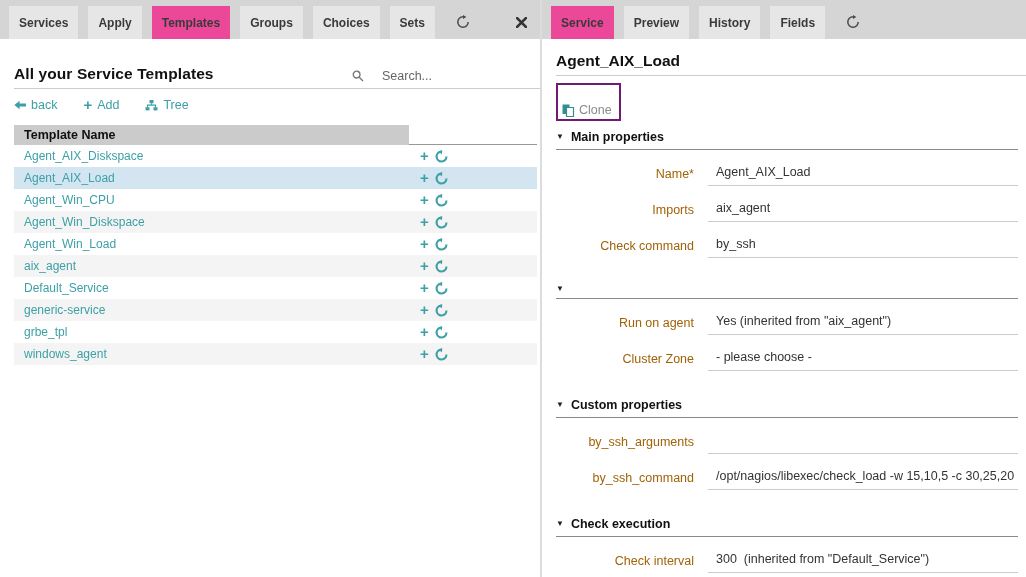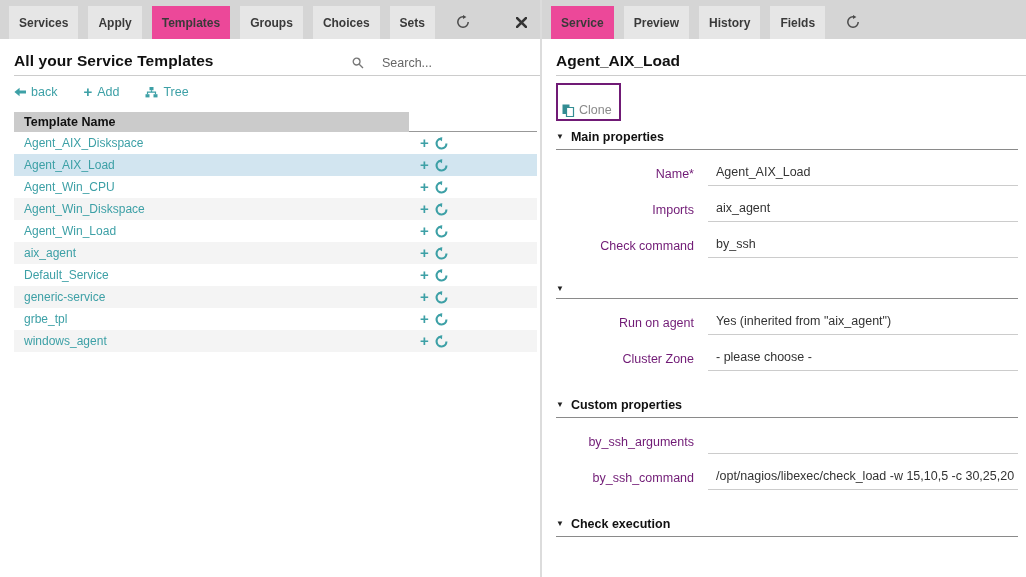--- a/index.html
+++ b/index.html
@@ -13,21 +13,21 @@
   
   .tabbar { height: 39px; background: #d5d5d5; display: flex; align-items: flex-end; padding-left: 9px; position: relative; }
   .tab { height: 33px; display: flex; align-items: center; padding: 0 10px; margin-right: 10px;
          background: #e6e6e6; color: #3a3a3a; font-weight: bold; font-size: 12px; cursor: pointer; }
   .tab.active { background: #ec4899; }
   .tabbar-icon { display: flex; align-items: center; margin: 0 0 10px 11px; cursor: pointer; }
   .close-btn { position: absolute; right: 13px; bottom: 11px; cursor: pointer; display: flex; }
 
   
   .head-row { display: flex; justify-content: space-between; align-items: flex-end;
-              border-bottom: 1px solid #ccc; padding-bottom: 5px; margin: 13px 0 0 14px; }
+              border-bottom: 1px solid #ccc; padding-bottom: 5px; margin: 26px 0 0 14px; }
   h1.panel-title { font-size: 15.5px; font-weight: bold; color: #111; letter-spacing: 0.1px; }
   .search { display: flex; align-items: center; gap: 18px; width: 188px; }
   .search input { border: 0; outline: 0; font-size: 12.5px; color: #444; width: 162px; background: transparent;
                   font-family: inherit; }
   .search input::placeholder { color: #666; opacity: 1; }
 
   .actions-row { display: flex; gap: 26px; margin: 9px 14px 0; align-items: center; }
   .linkish { display: inline-flex; gap: 5px; align-items: center; color: #3da0a6; font-size: 12.5px; cursor: pointer; }
 
   .tpl-table { margin: 13px 3px 0 14px; font-size: 12px; }
@@ -49,21 +49,21 @@
   .clone-row { margin-top: 7px; }
   .btn-clone { display: inline-flex; align-items: center; gap: 4px; border: 2px solid #701a75; background: #fff;
                padding: 18px 7px 2px 4px; font-size: 12.5px; color: #8a8a8a; cursor: pointer; font-family: inherit; }
 
   .section { margin-top: 27px; }
   .section.first { margin-top: 9px; }
   .section-head { display: flex; align-items: center; gap: 7px; font-weight: bold; font-size: 12.5px; color: #111;
                   border-bottom: 1px solid #8a8a8a; padding-bottom: 5px; cursor: pointer; }
   .caret { font-size: 8px; color: #222; line-height: 1; }
   .field { display: flex; align-items: center; margin-top: 11px; height: 25px; }
-  .field-label { width: 152px; flex: none; text-align: right; padding-right: 14px; font-size: 12.5px; color: #701a75;
+  .field-label { width: 152px; flex: none; text-align: right; padding-right: 14px; font-size: 12.5px; color: #a16207;
                  white-space: nowrap; }
   .field-value { flex: 1; border-bottom: 1px solid #ccc; padding: 4px 4px 5px 8px; font-size: 12.5px; color: #333;
                  white-space: pre; overflow: hidden; height: 25px; cursor: text; }
   svg { display: block; }
 </style>
 </head>
 <body>
 
 <div class="app">
 
@@ -333,17 +333,21 @@
           <div class="field-label">by_ssh_command</div>
           <div class="field-value">/opt/nagios/libexec/check_load -w 15,10,5 -c 30,25,20</div>
         </div>
       </div>
 
       <div class="section">
         <div class="section-head">
           <span class="caret">▼</span>
           <span>Check execution</span>
         </div>
+        <div class="field">
+          <div class="field-label">Check interval</div>
+          <div class="field-value">300  (inherited from "Default_Service")</div>
+        </div>
       </div>
 
     </div>
   </section>
 </div>
 
 </body></html>

